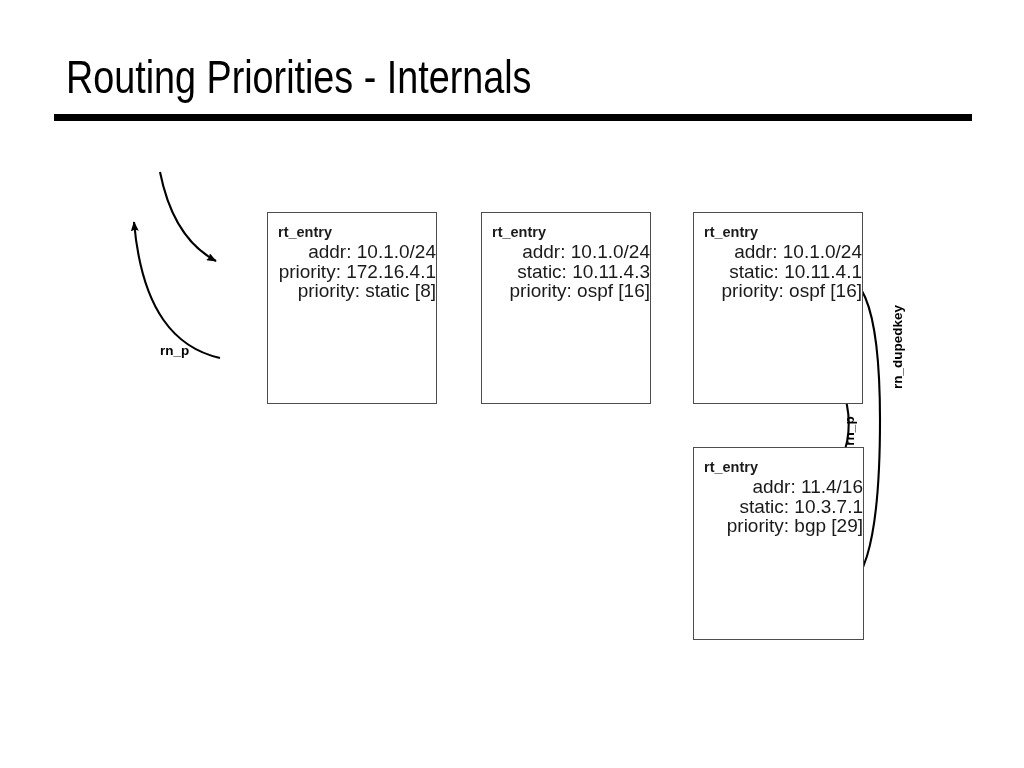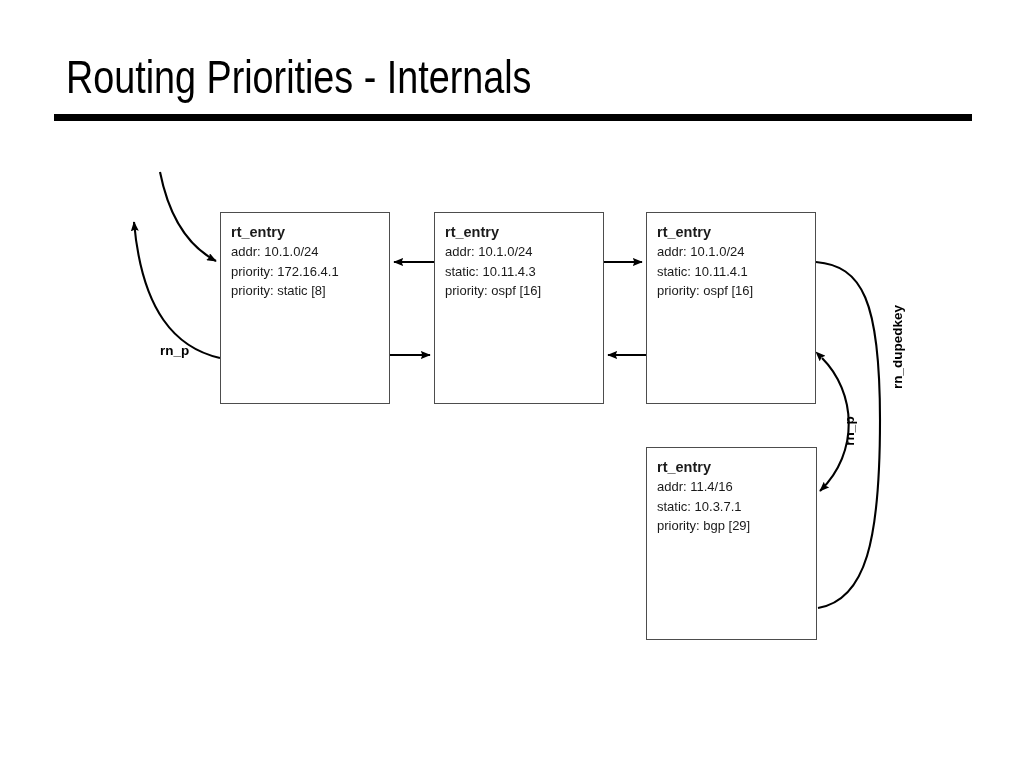--- a/index.html
+++ b/index.html
@@ -54,34 +54,36 @@
     pointer-events: none;
   }
 
   
   .rt-box {
     position: absolute;
     box-sizing: border-box;
     border: 1.6px solid #4d4d4d;
     background: #ffffff;
     padding: 10px 0 0 10px;
+    margin-left: 47px;
   }
   .rt-box .hdr {
     font-size: 14.5px;
     font-weight: bold;
     color: #1a1a1a;
     line-height: 19px;
     white-space: nowrap;
   }
   .rt-box .fld {
-    font-size: 13px;
+    font-size: 19px;
     font-weight: 400;
     color: #1a1a1a;
     line-height: 19.5px;
     white-space: nowrap;
+    text-align: right;
   }
 
   #box-1 { left: 220px; top: 212px; width: 170px; height: 192px; }
   #box-2 { left: 434px; top: 212px; width: 170px; height: 192px; }
   #box-3 { left: 646px; top: 212px; width: 170px; height: 192px; }
   #box-4 { left: 646px; top: 447px; width: 171px; height: 193px; }
 
   
   .edge-label {
     position: absolute;

